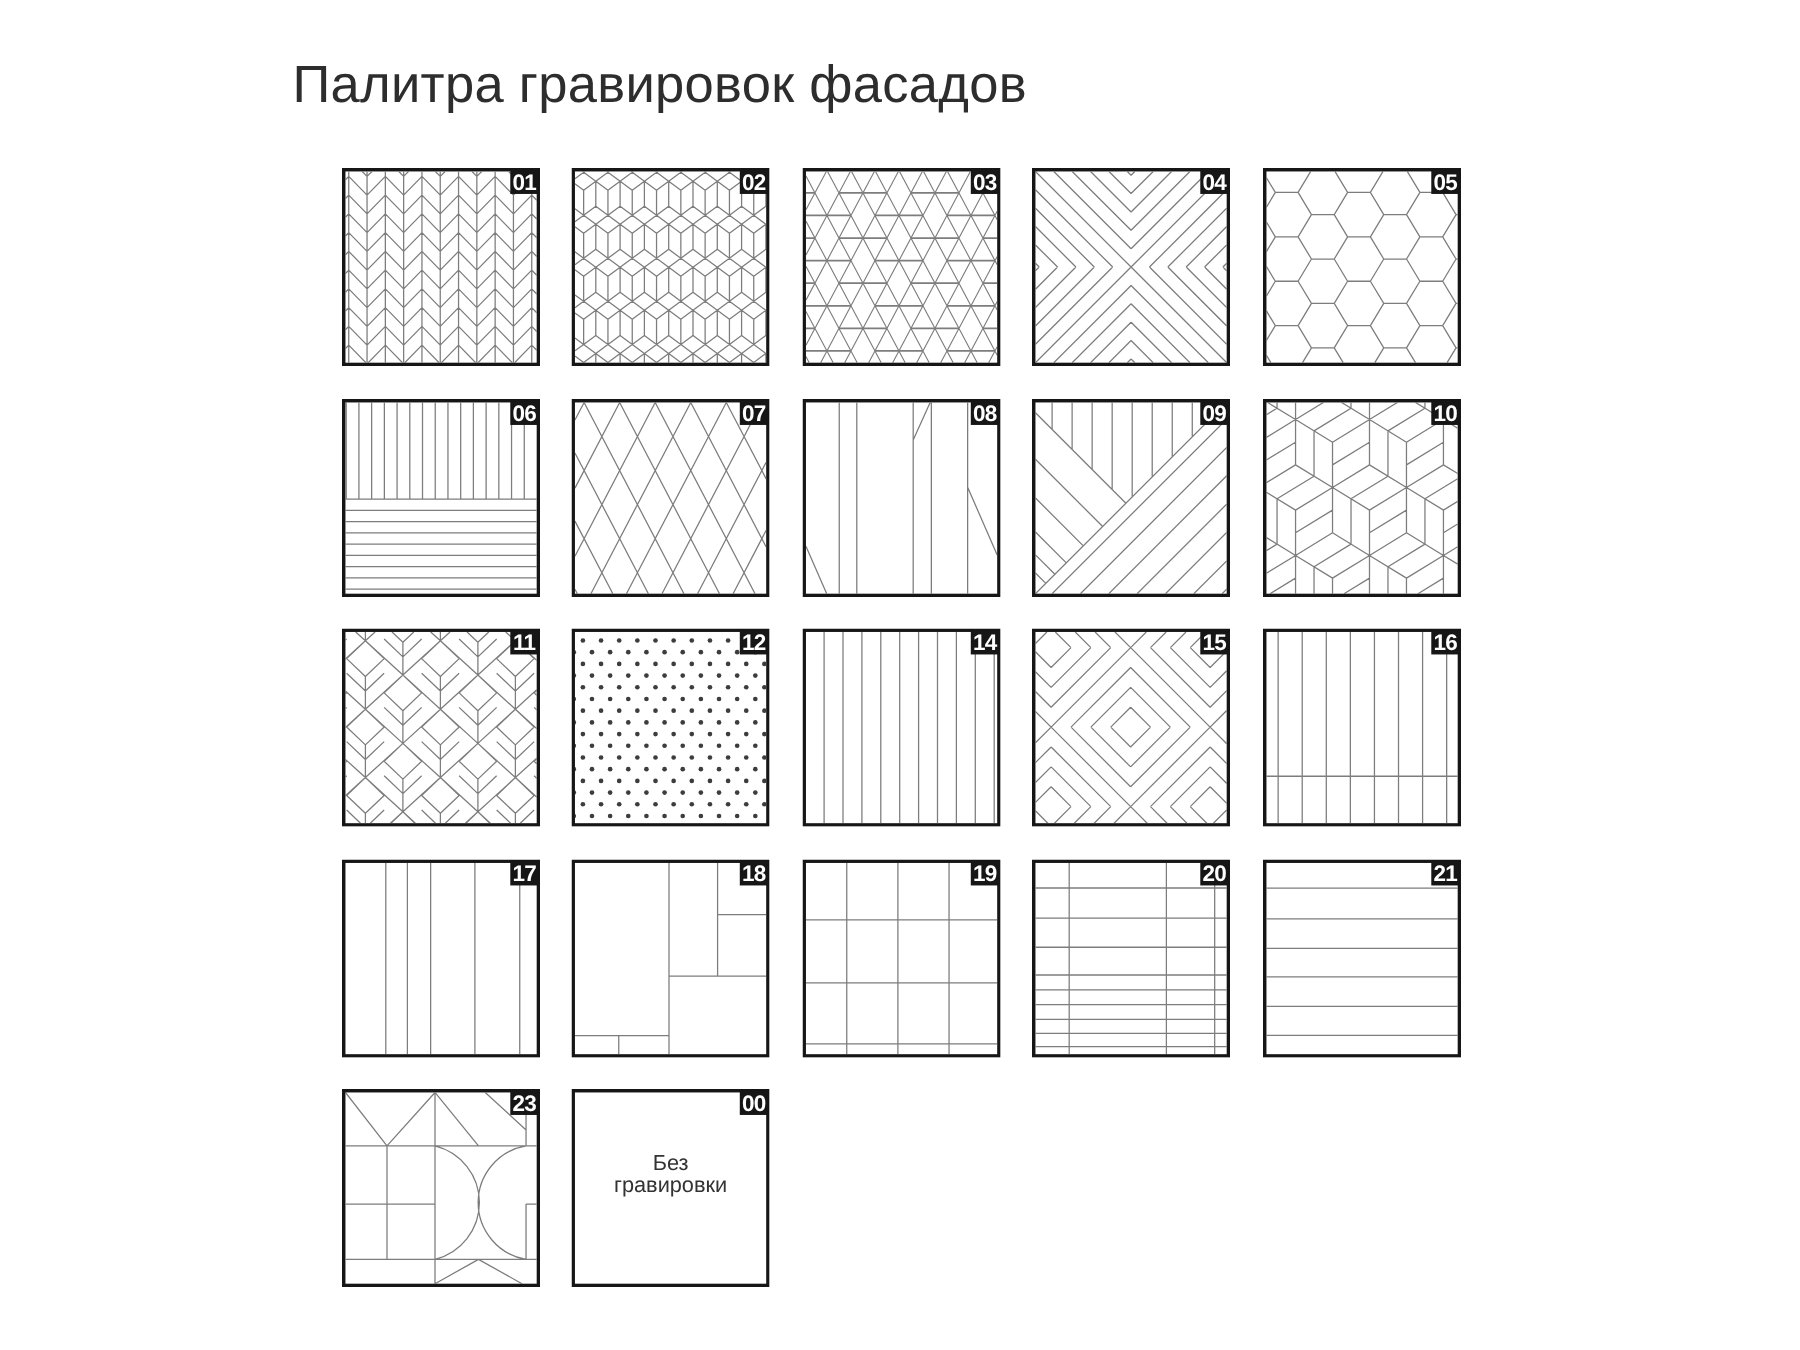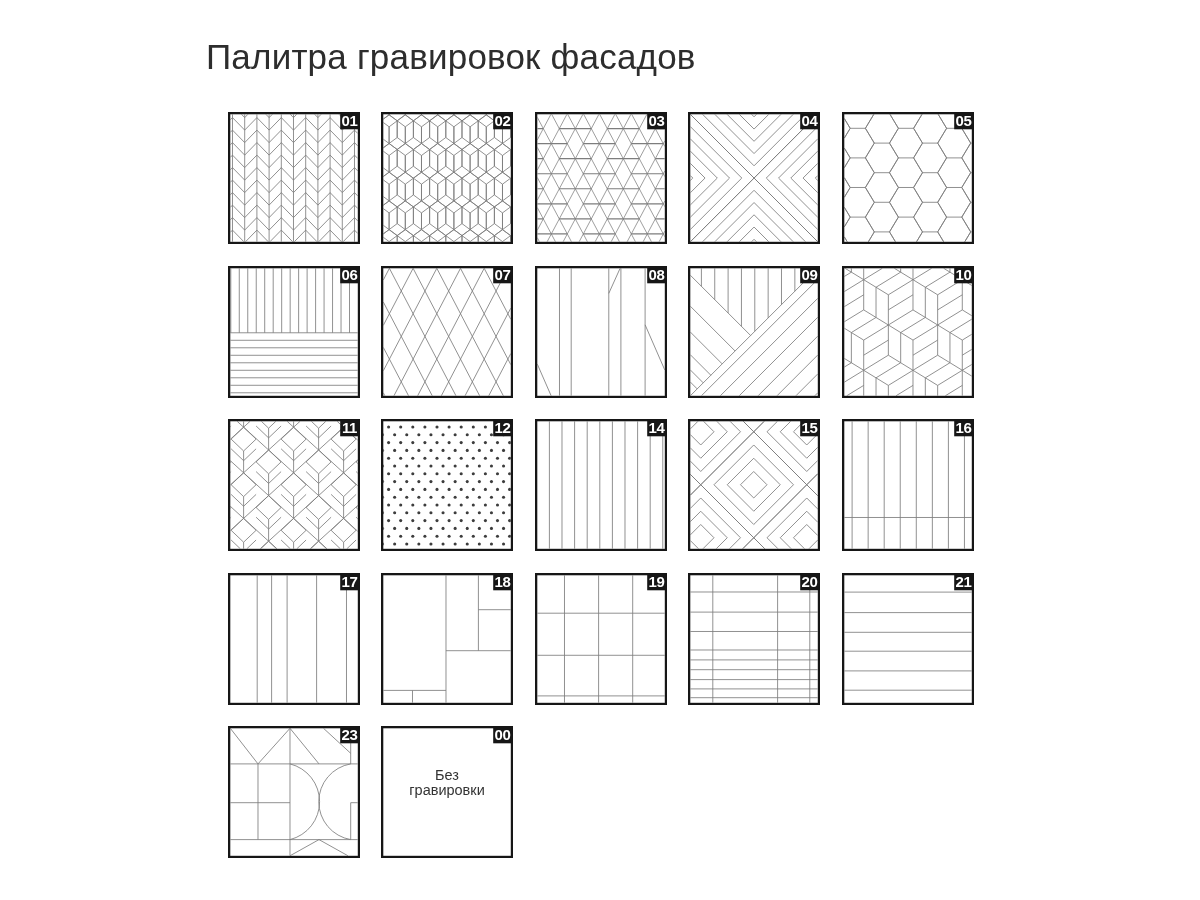--- a/index.html
+++ b/index.html
@@ -1,16 +1,16 @@
 <!DOCTYPE html>
 <html><head><meta charset="utf-8"><style>
 html,body{margin:0;padding:0;background:#fff;width:1200px;height:900px;overflow:hidden}
 body{position:relative;font-family:"Liberation Sans",sans-serif}
 .sq{position:absolute}
-.title{position:absolute;left:206px;top:37px;font-size:35px;color:#2d2d2d;letter-spacing:0.2px}
+.title{position:absolute;left:195px;top:37px;font-size:35px;color:#2d2d2d;letter-spacing:0.2px}
 .num{fill:#fff;font-size:15px;font-weight:bold;letter-spacing:-0.5px;text-anchor:middle;font-family:"Liberation Sans",sans-serif}
 .bez{fill:#333;font-size:14.5px;text-anchor:middle;font-family:"Liberation Sans",sans-serif}
 </style></head><body>
 <div class="title">Палитра гравировок фасадов</div>
 <svg class="sq" style="left:227.5px;top:112.2px" width="132.1" height="132.1" viewBox="0 0 132.1 132.1">
     <defs>
       <clipPath id="c01">
         <rect x="2.3" y="2.3" width="127.5" height="127.5"></rect>
       </clipPath>
     </defs>

